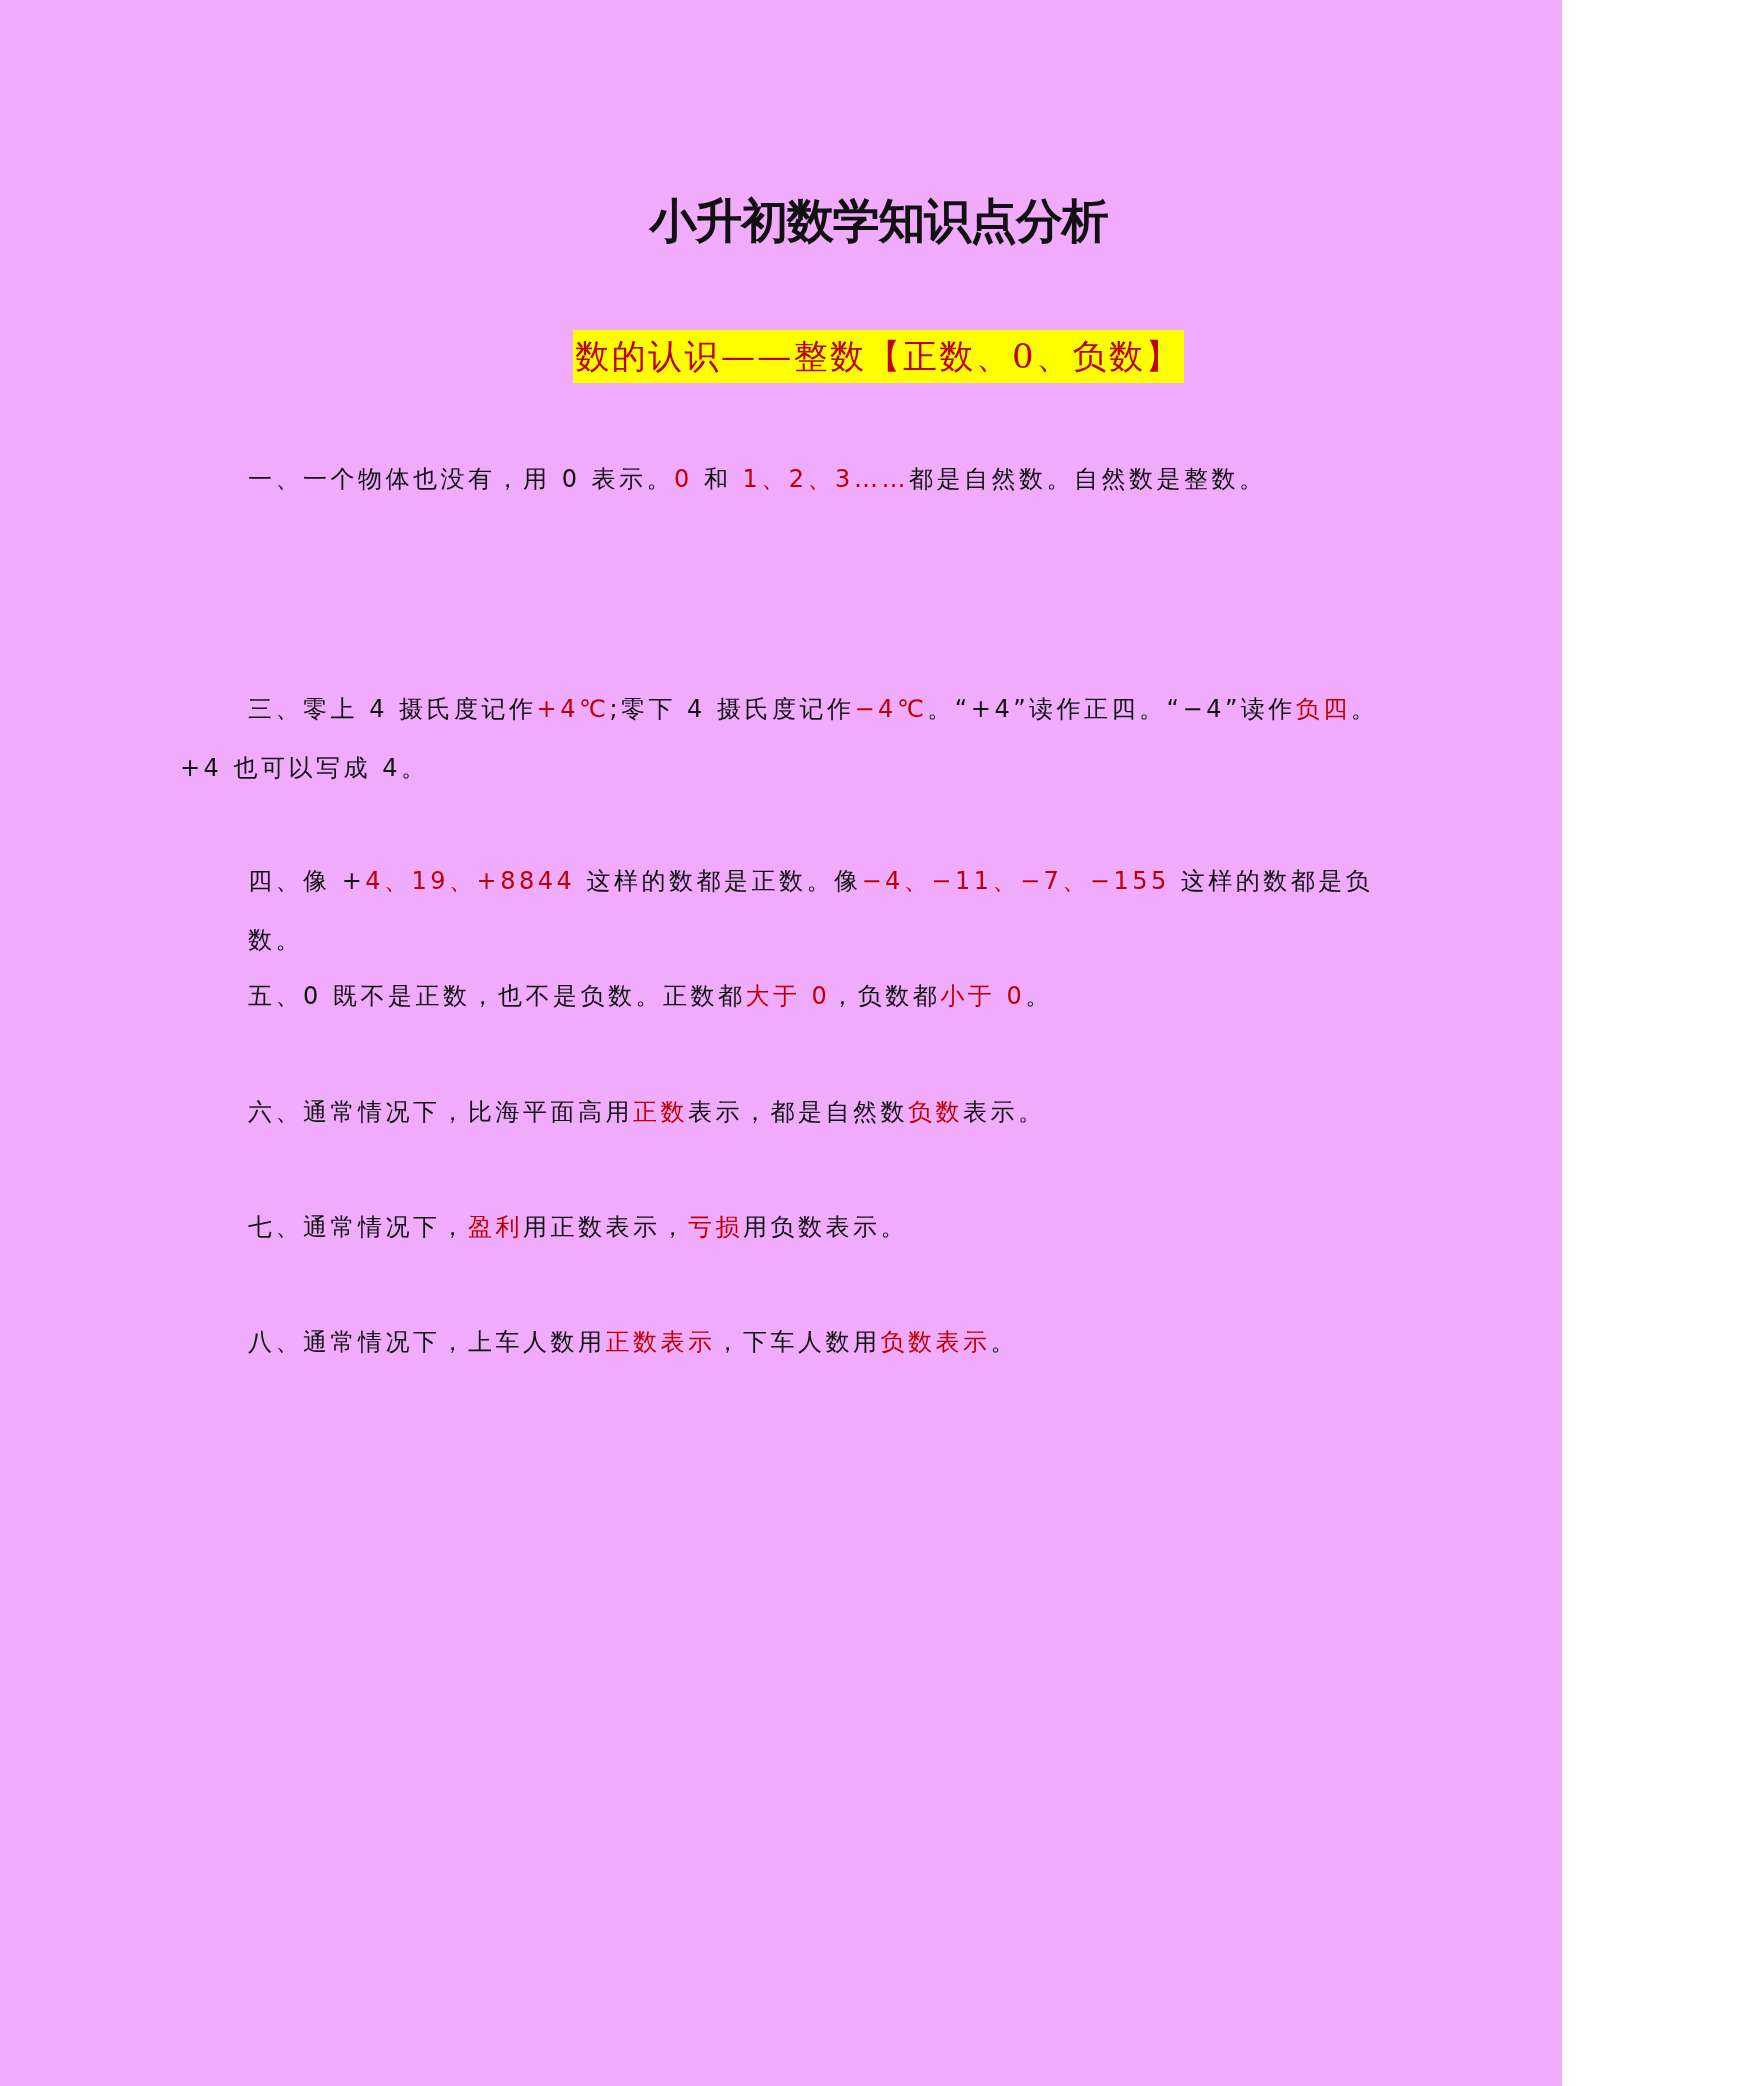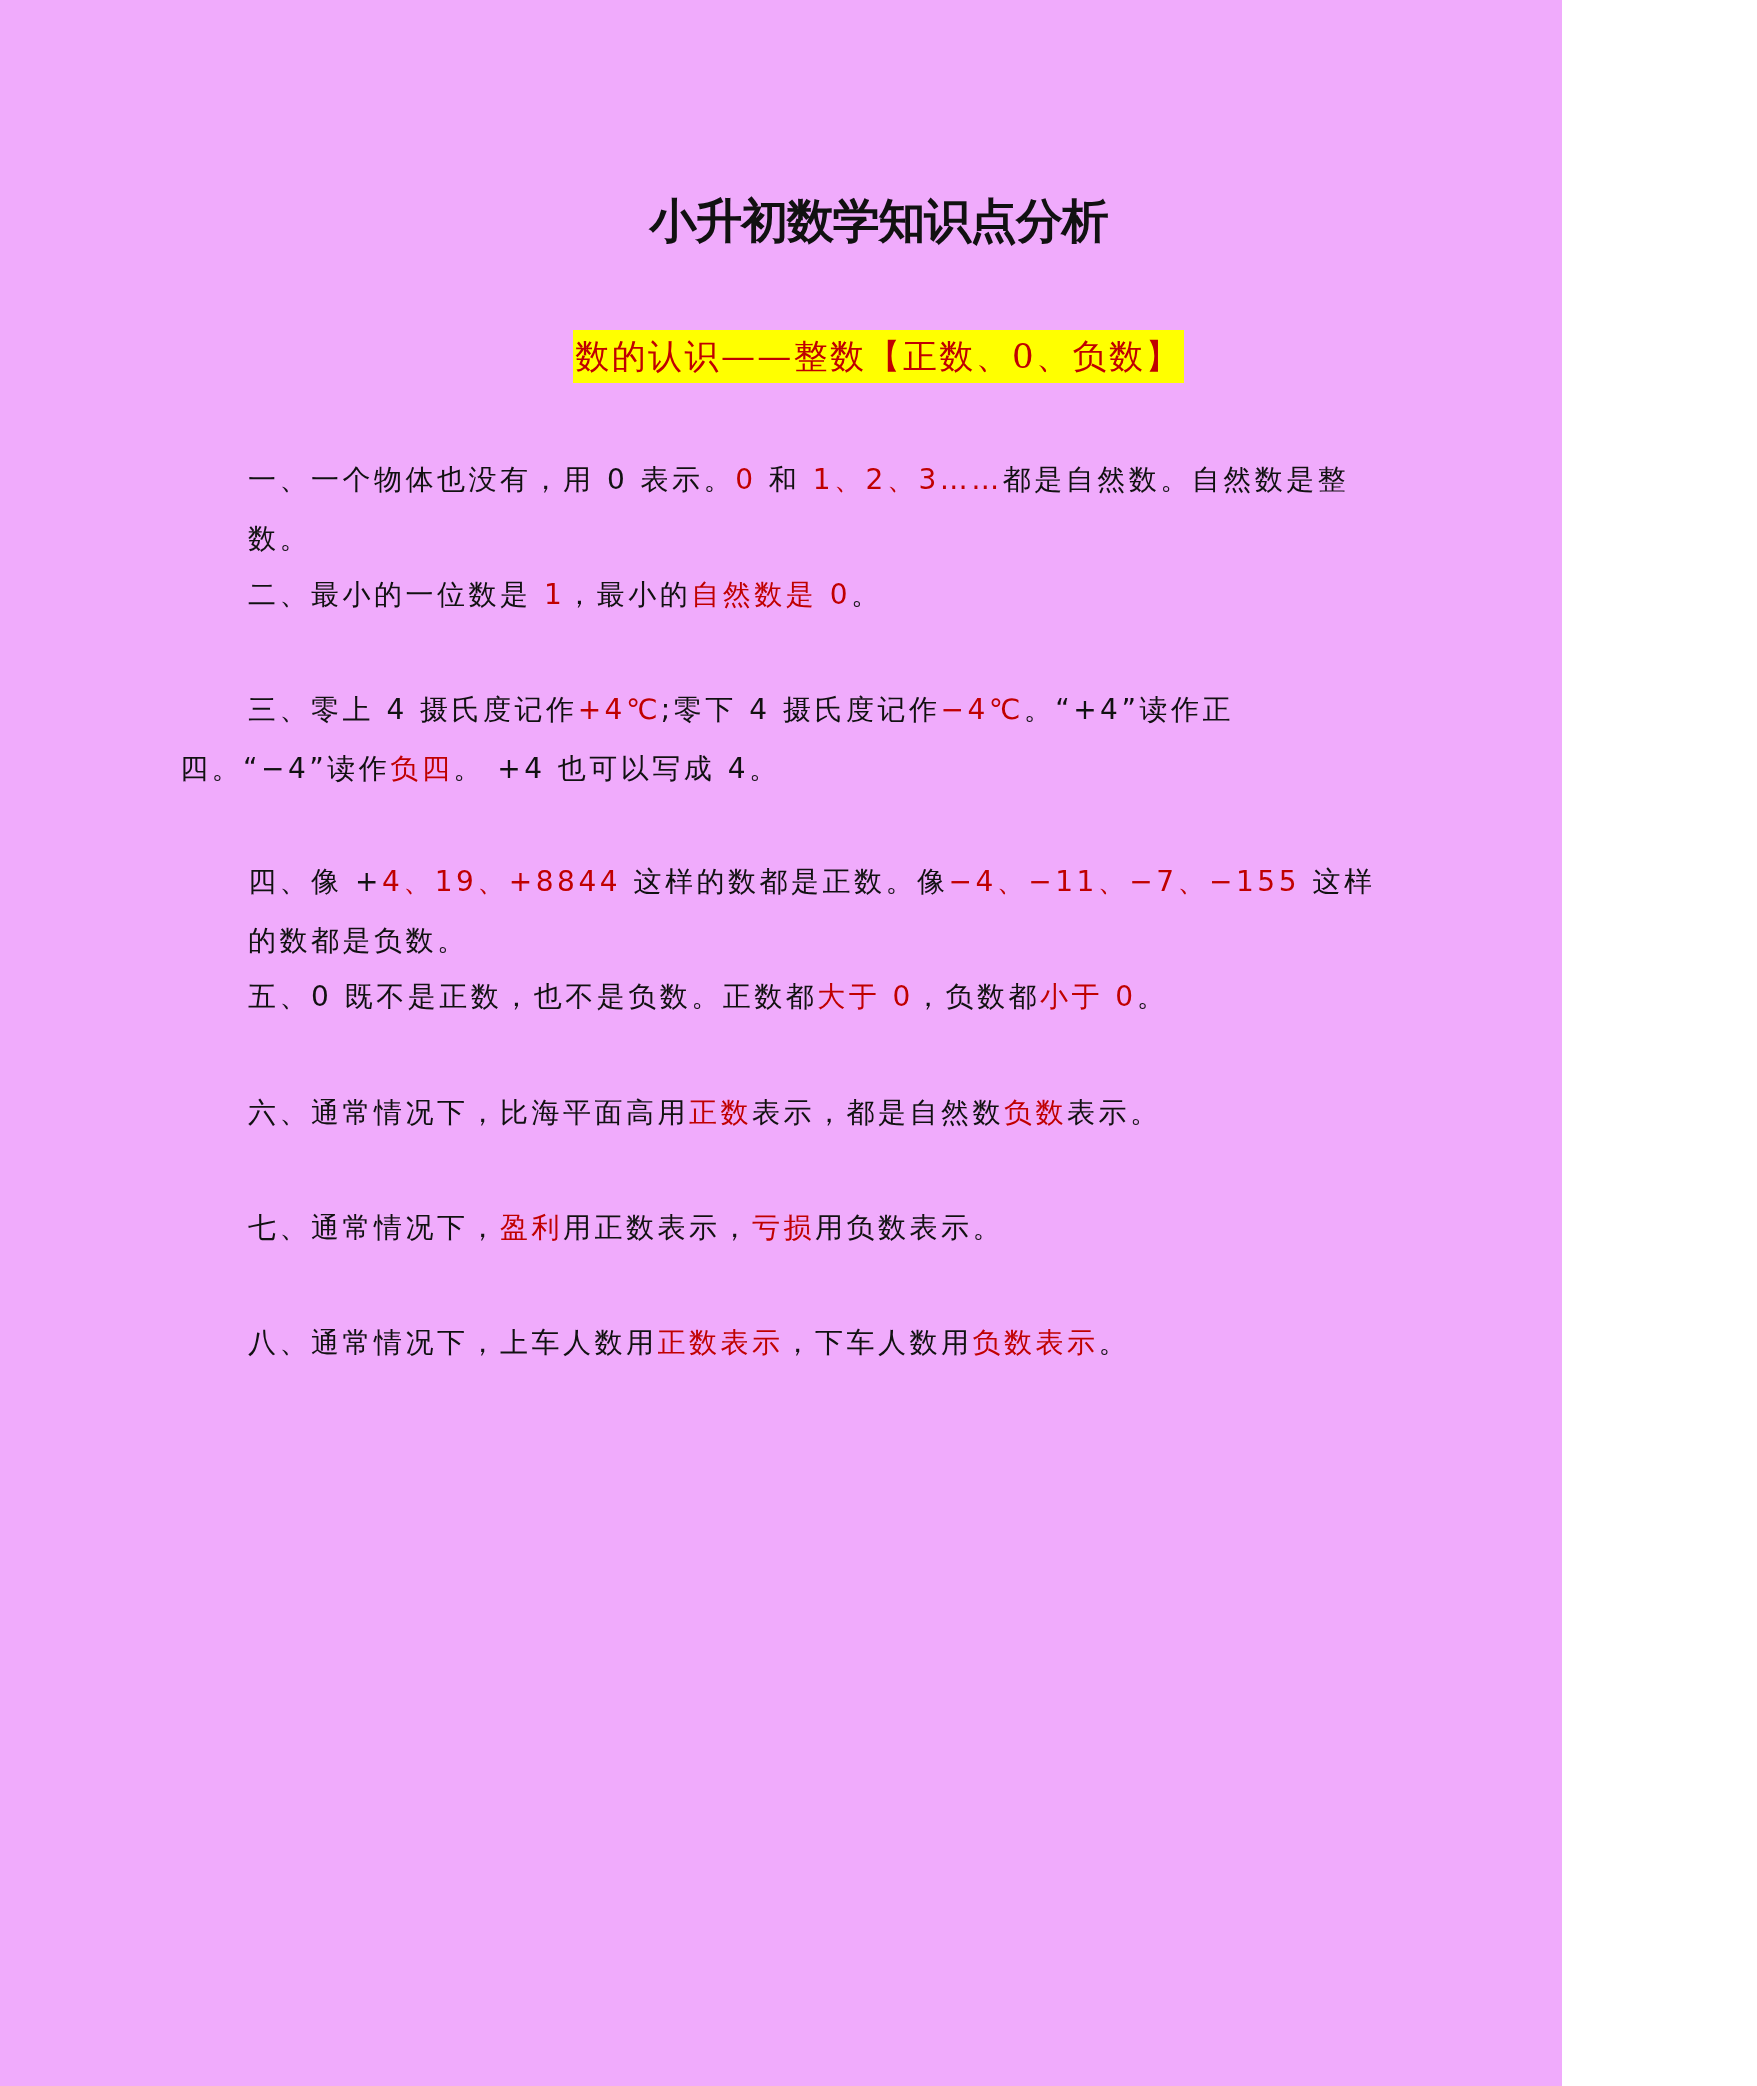--- a/index.html
+++ b/index.html
@@ -12,39 +12,38 @@
     letter-spacing: -1.2px;
   }
   .subtitle-wrap { position: absolute; left: 0; width: 1757px; top: 330px; text-align: center; }
   .subtitle {
     display: inline-block; background: #ffff00; color: #c00000;
     font-family: "DejaVu Serif", serif; font-size: 34px; line-height: 53px;
     padding: 0 2px; letter-spacing: 2.4px;
   }
   .line {
     position: absolute; left: 248px; right: 177px;
-    font-family: "DejaVu Sans", sans-serif; font-size: 28px; line-height: 59px;
+    font-family: "DejaVu Sans", sans-serif; font-size: 24px; line-height: 59px;
     color: #111111; letter-spacing: 3.5px; white-space: pre-wrap;
   }
   .line.wrap { left: 180px; text-indent: 68px; }
   .red { color: #c00000; }
   .black { color: #111111; }
 </style>
 </head>
 <body>
 
 <div class="page">
   <div class="title">小升初数学知识点分析</div>
 
   <div class="subtitle-wrap">
     <span class="subtitle">数的认识——整数【正数、0、负数】</span>
   </div>
 
   <div class="line" style="top:450px"><span class="black">一、一个物体也没有，用 0 表示。</span><span class="red">0 </span><span class="black">和 </span><span class="red">1、2、3……</span><span class="black">都是自然数。自然数是整数。</span></div>
-  <div class="line" style="top:565px"><span class="black">二、最小的一位数是 </span><span class="red">1</span><span class="black">，最小的</span><span class="red">自然数是 0</span><span class="black">。</span></div>
   <div class="line wrap" style="top:680px"><span class="black">三、零上 4 摄氏度记作</span><span class="red">+4℃</span><span class="black">;零下 4 摄氏度记作</span><span class="red">−4℃</span><span class="black">。“+4”读作正四。“−4”读作</span><span class="red">负四</span><span class="black">。 +4 也可以写成 4。</span></div>
   <div class="line" style="top:852px"><span class="black">四、像 +</span><span class="red">4、19、+8844</span><span class="black"> 这样的数都是正数。像</span><span class="red">−4、−11、−7、−155</span><span class="black"> 这样的数都是负数。</span></div>
   <div class="line" style="top:967px"><span class="black">五、0 既不是正数，也不是负数。正数都</span><span class="red">大于 0</span><span class="black">，负数都</span><span class="red">小于 0</span><span class="black">。</span></div>
   <div class="line" style="top:1083px"><span class="black">六、通常情况下，比海平面高用</span><span class="red">正数</span><span class="black">表示，都是自然数</span><span class="red">负数</span><span class="black">表示。</span></div>
   <div class="line" style="top:1198px"><span class="black">七、通常情况下，</span><span class="red">盈利</span><span class="black">用正数表示，</span><span class="red">亏损</span><span class="black">用负数表示。</span></div>
   <div class="line" style="top:1313px"><span class="black">八、通常情况下，上车人数用</span><span class="red">正数表示</span><span class="black">，下车人数用</span><span class="red">负数表示</span><span class="black">。</span></div>
 </div>
 
 
 </body></html>

